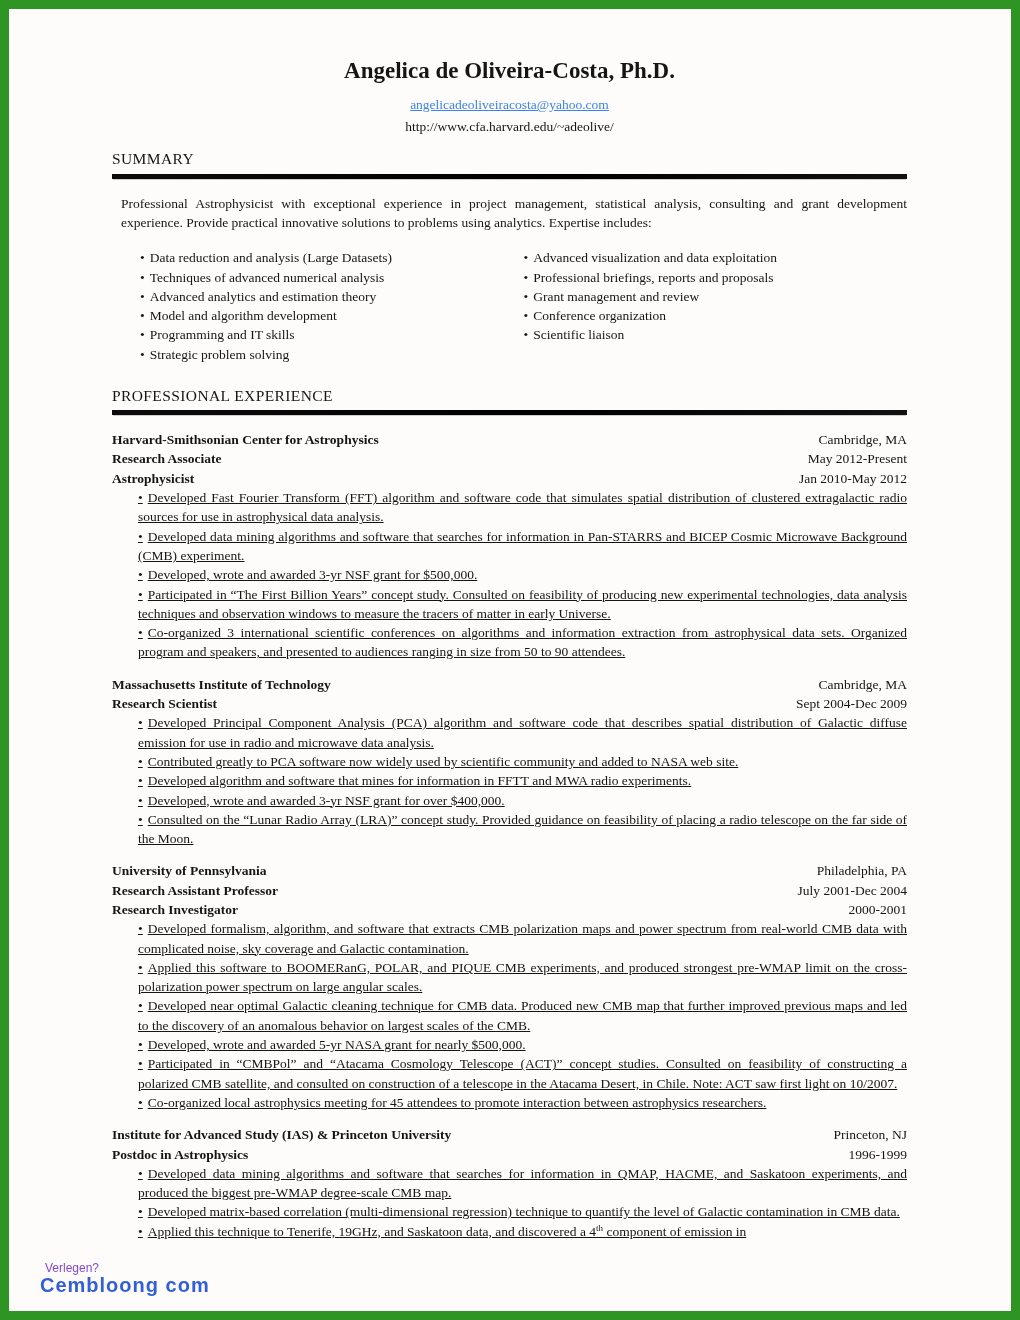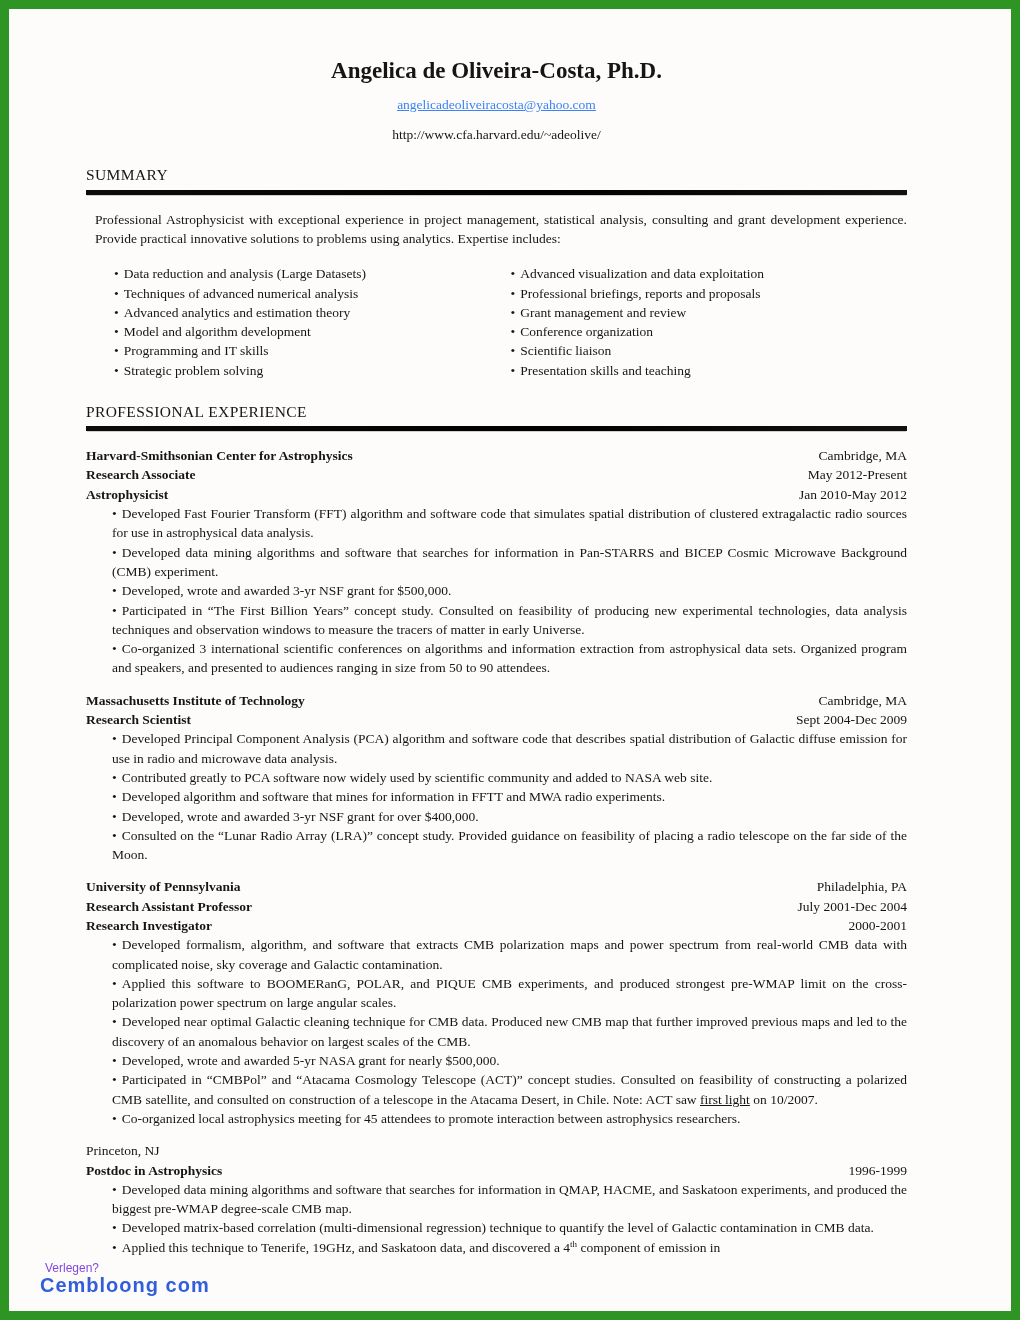--- a/index.html
+++ b/index.html
@@ -3,44 +3,44 @@
 <meta charset="utf-8">
 <style>
   html,body { margin:0; padding:0; background:#ffffff; }
   .frame {
     width:1020px; height:1320px; box-sizing:border-box;
     border:9px solid #2e9424; background:#fdfcfa;
     position:relative; overflow:hidden;
   }
   .page {
     position:absolute; inset:0; box-sizing:border-box;
-    padding:46px 104px 0 77px;
+    padding:46px 104px 0 103px;
     font-family:"Liberation Serif", serif;
     font-size:13.5px; line-height:1.43; color:#151515;
   }
   .hdr { text-align:center; }
   .name { font-size:23px; font-weight:bold; margin:0 0 7px 0; }
   .email { display:inline-block; color:#3b82f6; text-decoration:underline; font-size:13.5px; }
-  .site { font-size:13.5px; margin-top:11px; }
+  .site { font-size:13.5px; margin-top:3px; }
   .sect-h { font-size:15.5px; letter-spacing:.4px; margin-top:21px; }
-  .sect-h.first { margin-top:20px; }
+  .sect-h.first { margin-top:12px; }
   .rule { height:5px; background:linear-gradient(90deg,#0c0c0c 0%,#000 55%,#111 100%);
           margin:3px 0 15px 0; box-shadow:0 2px 0 -1px #cfcfcf; }
   .para { text-align:justify; margin:0 0 13px 9px; }
   .skills { display:flex; margin:16px 0 4px 28px; }
   .skills .col { width:50%; }
   .skill { line-height:1.43; }
   .bl { margin-right:5px; }
   .job { margin-top:13px; }
   .job.first { margin-top:0; }
   .row { display:flex; justify-content:space-between; }
   .org { font-weight:bold; }
   .role { font-weight:bold; }
   .loc, .dates { font-weight:normal; }
-  .bullet { text-align:justify; margin:0; padding-left:26px; }
+  .bullet { text-align:justify; margin:0; padding-left:26px;text-decoration:underline; }
   .u { text-decoration:underline; }
   sup { font-size:9px; line-height:0; }
   .wm { position:absolute; left:31px; bottom:14px;
         font-family:"Liberation Sans", sans-serif; font-weight:bold;
         font-size:20px; color:#1d4ed8; letter-spacing:1px; opacity:.9; }
   .wm-small { position:absolute; left:36px; bottom:36px;
         font-family:"Liberation Sans", sans-serif; font-size:12px; color:#6d28d9; opacity:.85; }
 </style>
 </head>
 <body>
@@ -67,21 +67,20 @@
         <div class="skill"><span class="bl">•</span><span>Model and algorithm development</span></div>
         <div class="skill"><span class="bl">•</span><span>Programming and IT skills</span></div>
         <div class="skill"><span class="bl">•</span><span>Strategic problem solving</span></div>
       </div>
       <div class="col">
         <div class="skill"><span class="bl">•</span><span>Advanced visualization and data exploitation</span></div>
         <div class="skill"><span class="bl">•</span><span>Professional briefings, reports and proposals</span></div>
         <div class="skill"><span class="bl">•</span><span>Grant management and review</span></div>
         <div class="skill"><span class="bl">•</span><span>Conference organization</span></div>
         <div class="skill"><span class="bl">•</span><span>Scientific liaison</span></div>
-        <div class="skill"><span class="bl">•</span><span>Presentation skills and teaching</span></div>
       </div>
     </div>
 
     <div class="sect-h">PROFESSIONAL EXPERIENCE</div>
     <div class="rule"></div>
 
     <div class="job first">
       <div class="row">
         <span class="org">Harvard-Smithsonian Center for Astrophysics</span>
         <span class="loc">Cambridge, MA</span>
@@ -133,20 +132,21 @@
       <p class="bullet"><span class="bl">•</span><span>Developed formalism, algorithm, and software that extracts CMB polarization maps and power spectrum from real-world CMB data with complicated noise, sky coverage and Galactic contamination.</span></p>
       <p class="bullet"><span class="bl">•</span><span>Applied this software to BOOMERanG, POLAR, and PIQUE CMB experiments, and produced strongest pre-WMAP limit on the cross-polarization power spectrum on large angular scales.</span></p>
       <p class="bullet"><span class="bl">•</span><span>Developed near optimal Galactic cleaning technique for CMB data. Produced new CMB map that further improved previous maps and led to the discovery of an anomalous behavior on largest scales of the CMB.</span></p>
       <p class="bullet"><span class="bl">•</span><span>Developed, wrote and awarded 5-yr NASA grant for nearly $500,000.</span></p>
       <p class="bullet"><span class="bl">•</span><span>Participated in “CMBPol” and “Atacama Cosmology Telescope (ACT)” concept studies. Consulted on feasibility of constructing a polarized CMB satellite, and consulted on construction of a telescope in the Atacama Desert, in Chile. Note: ACT saw </span><span class="u">first light</span><span> on 10/2007.</span></p>
       <p class="bullet"><span class="bl">•</span><span>Co-organized local astrophysics meeting for 45 attendees to promote interaction between astrophysics researchers.</span></p>
     </div>
 
     <div class="job">
       <div class="row">
+        <span class="org">Institute for Advanced Study (IAS)  &amp; Princeton University</span>
         <span class="loc">Princeton, NJ</span>
       </div>
       <div class="row">
         <span class="role">Postdoc in Astrophysics</span>
         <span class="dates">1996-1999</span>
       </div>
       <p class="bullet"><span class="bl">•</span><span>Developed data mining algorithms and software that searches for information in QMAP, HACME, and Saskatoon experiments, and produced the biggest pre-WMAP degree-scale CMB map.</span></p>
       <p class="bullet"><span class="bl">•</span><span>Developed matrix-based correlation (multi-dimensional regression) technique to quantify the level of Galactic contamination in CMB data.</span></p>
       <p class="bullet"><span class="bl">•</span><span>Applied this technique to Tenerife, 19GHz, and Saskatoon data, and discovered a 4</span><sup>th</sup><span> component of emission in</span></p>
     </div>

